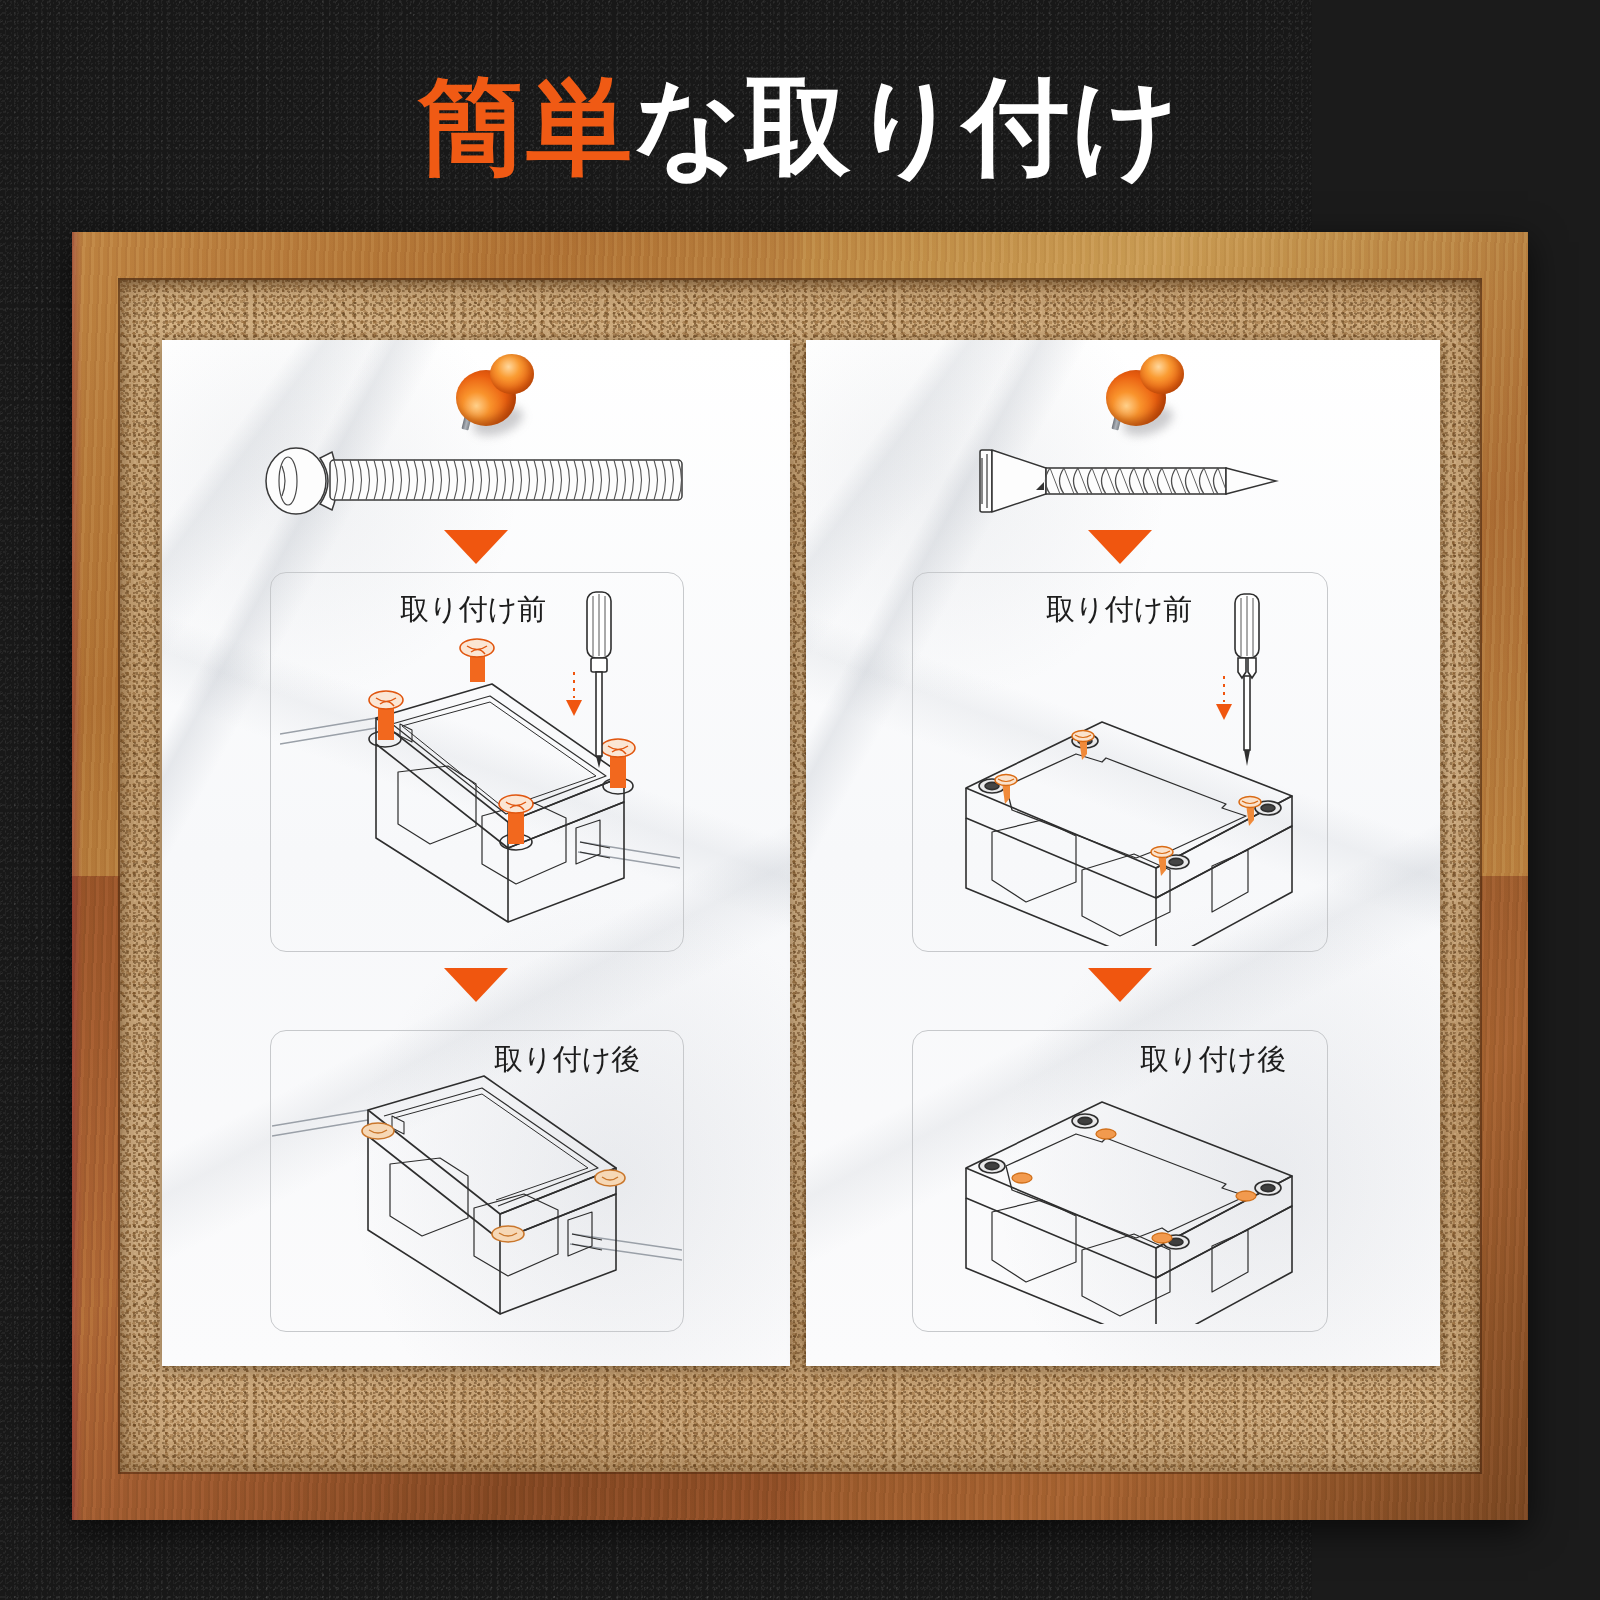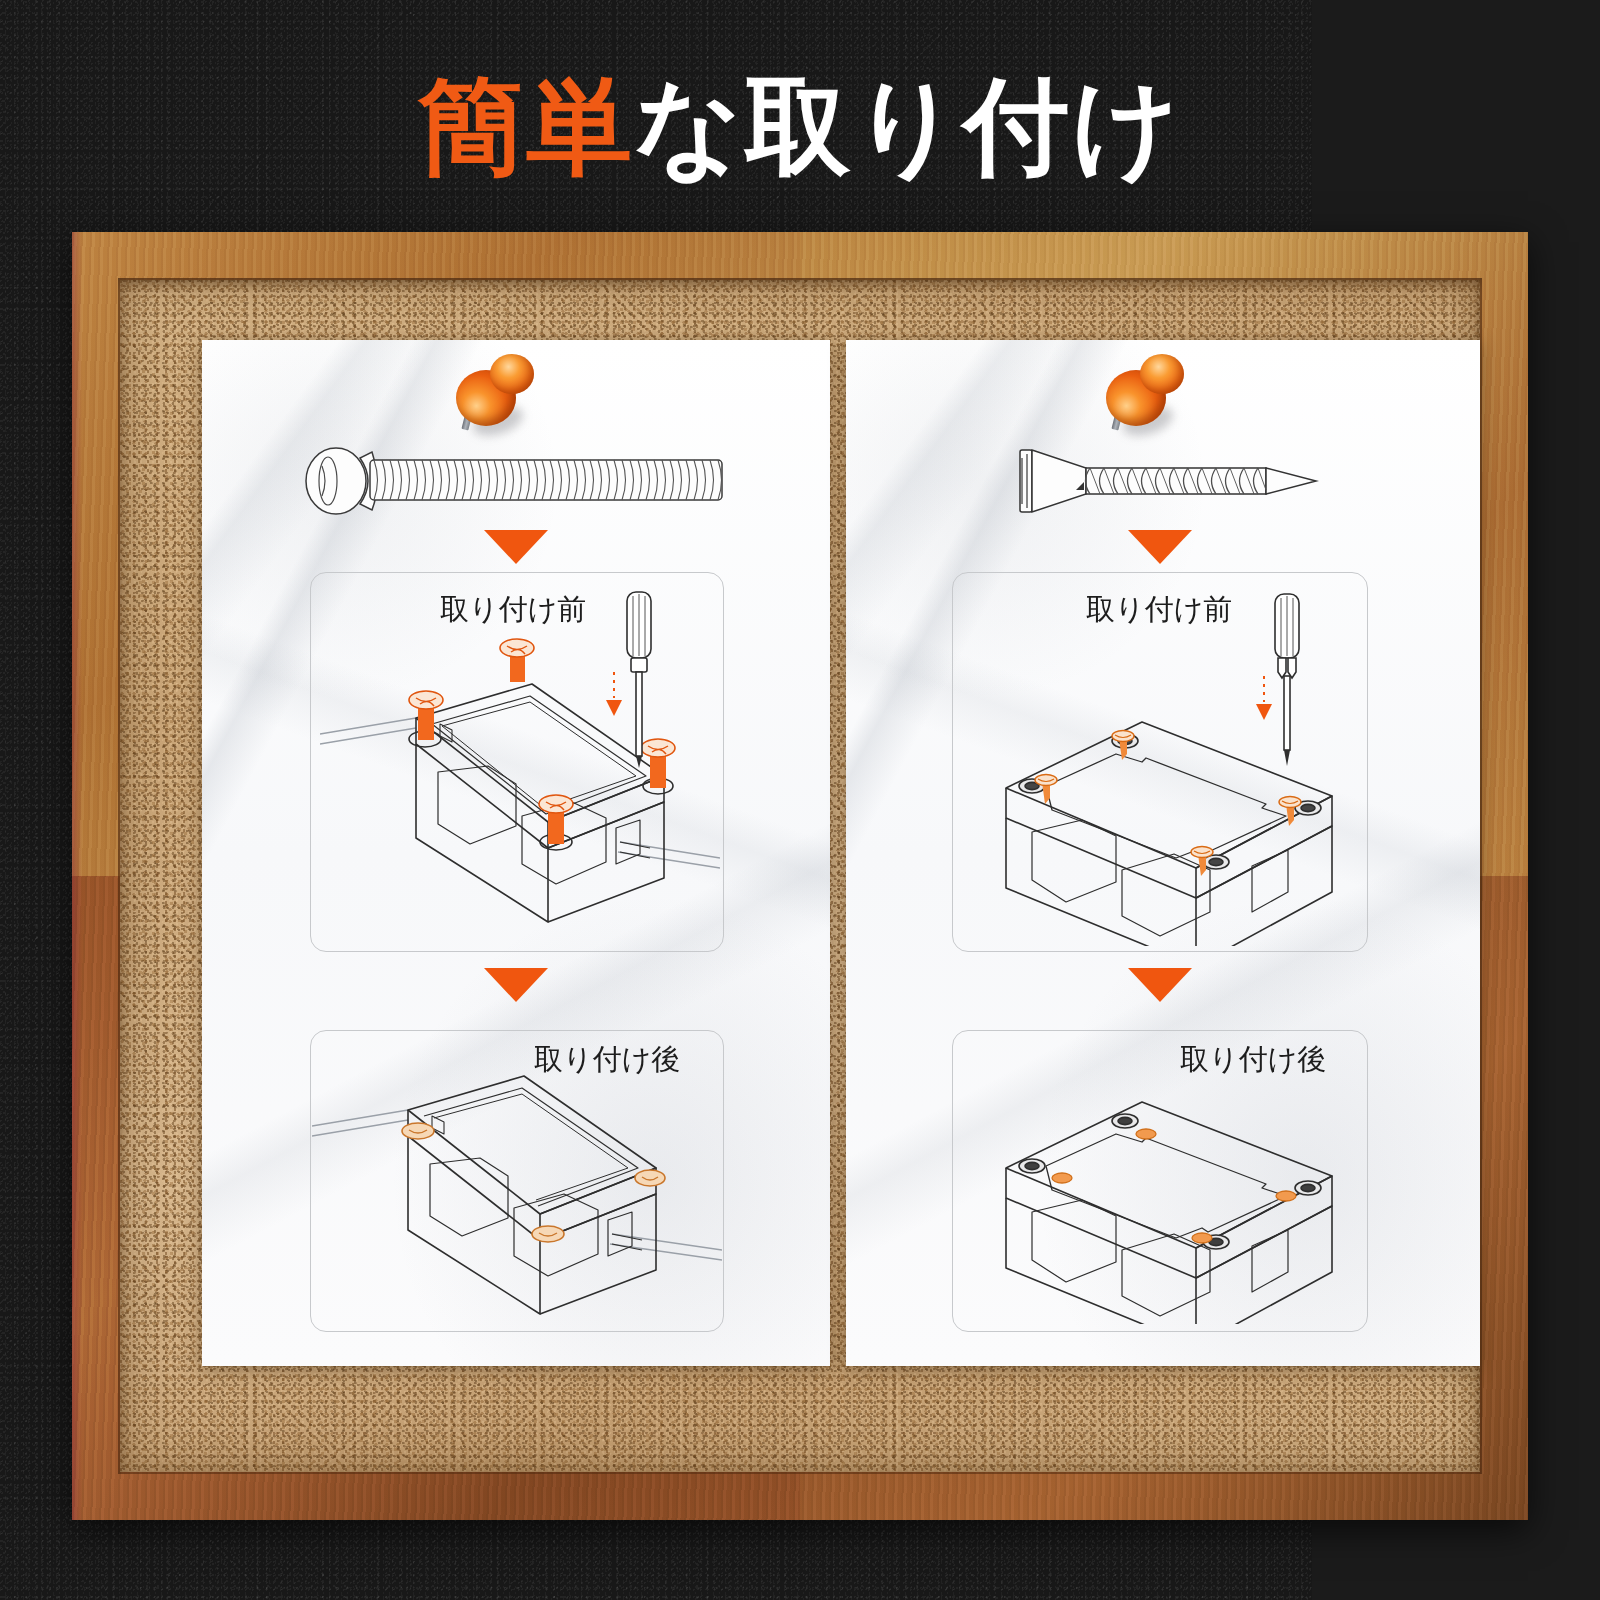--- a/index.html
+++ b/index.html
@@ -96,21 +96,20 @@
       9px 9px,11px 11px,13px 13px,8px 8px,12px 12px,10px 10px,
       14px 14px,9px 9px,11px 11px,12px 12px,7px 7px,6px 6px,100% 100%;
     box-shadow:inset 0 0 42px rgba(90,56,22,.5), inset 0 4px 10px rgba(60,34,10,.45);
   }
 
   
   .sheet{
     position:absolute;background:#fbfbfb;
     box-shadow:0 3px 16px rgba(60,40,15,.45);
     overflow:hidden;
-    margin-left:40px;
   }
   .sheet-wrinkle{
     position:absolute;inset:0;
     background:
       linear-gradient(118deg, rgba(0,0,0,0) 0%, rgba(0,0,0,0) 18%, rgba(130,140,155,.16) 20%, rgba(255,255,255,0) 24%),
       linear-gradient(126deg, rgba(0,0,0,0) 0%, rgba(0,0,0,0) 10%, rgba(120,132,148,.12) 12%, rgba(255,255,255,0) 17%),
       linear-gradient(152deg, rgba(0,0,0,0) 60%, rgba(128,138,152,.10) 63%, rgba(255,255,255,0) 68%),
       linear-gradient(200deg, rgba(0,0,0,0) 40%, rgba(132,142,156,.09) 43%, rgba(255,255,255,0) 47%),
       radial-gradient(ellipse 60% 40% at 72% 82%, rgba(120,130,146,.13), rgba(255,255,255,0) 70%),
       radial-gradient(ellipse 50% 30% at 22% 14%, rgba(120,130,146,.10), rgba(255,255,255,0) 70%),

